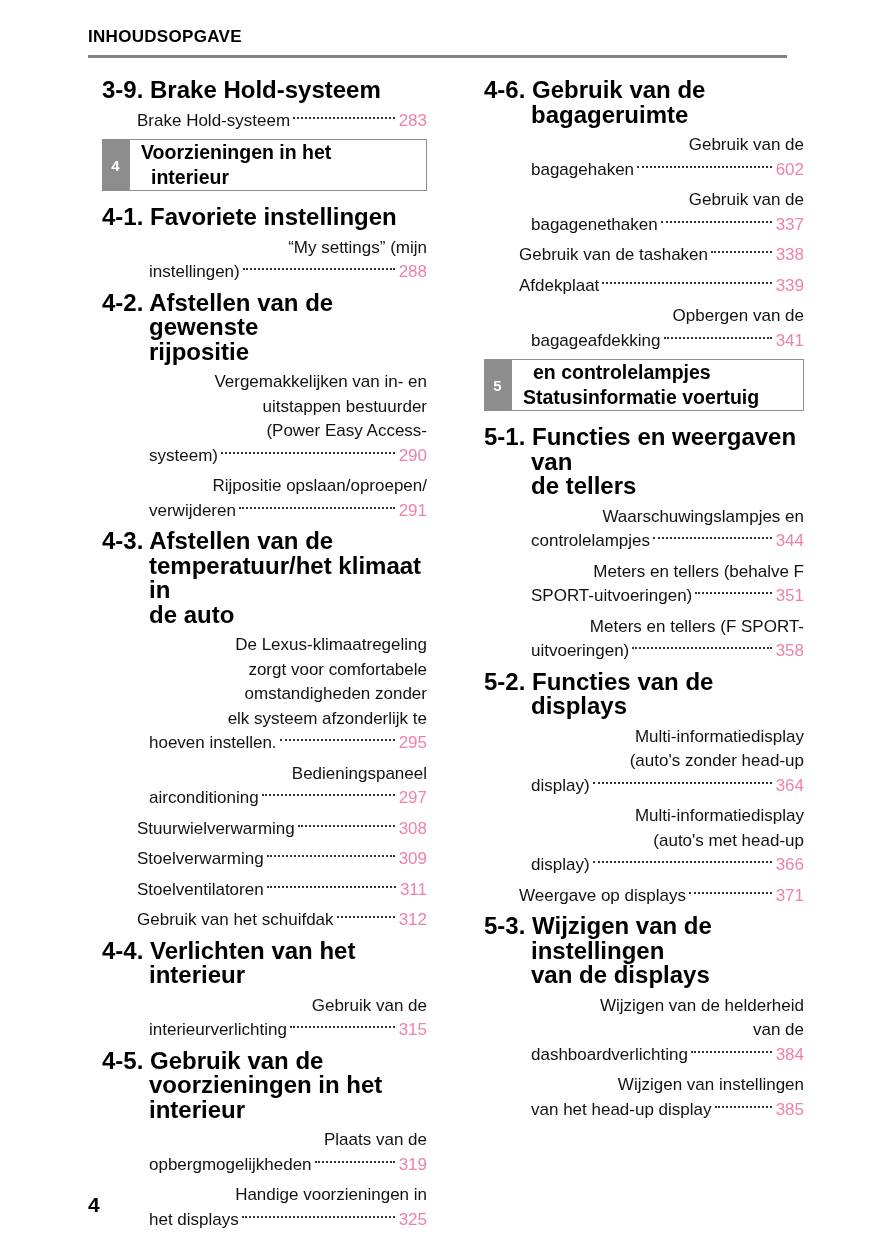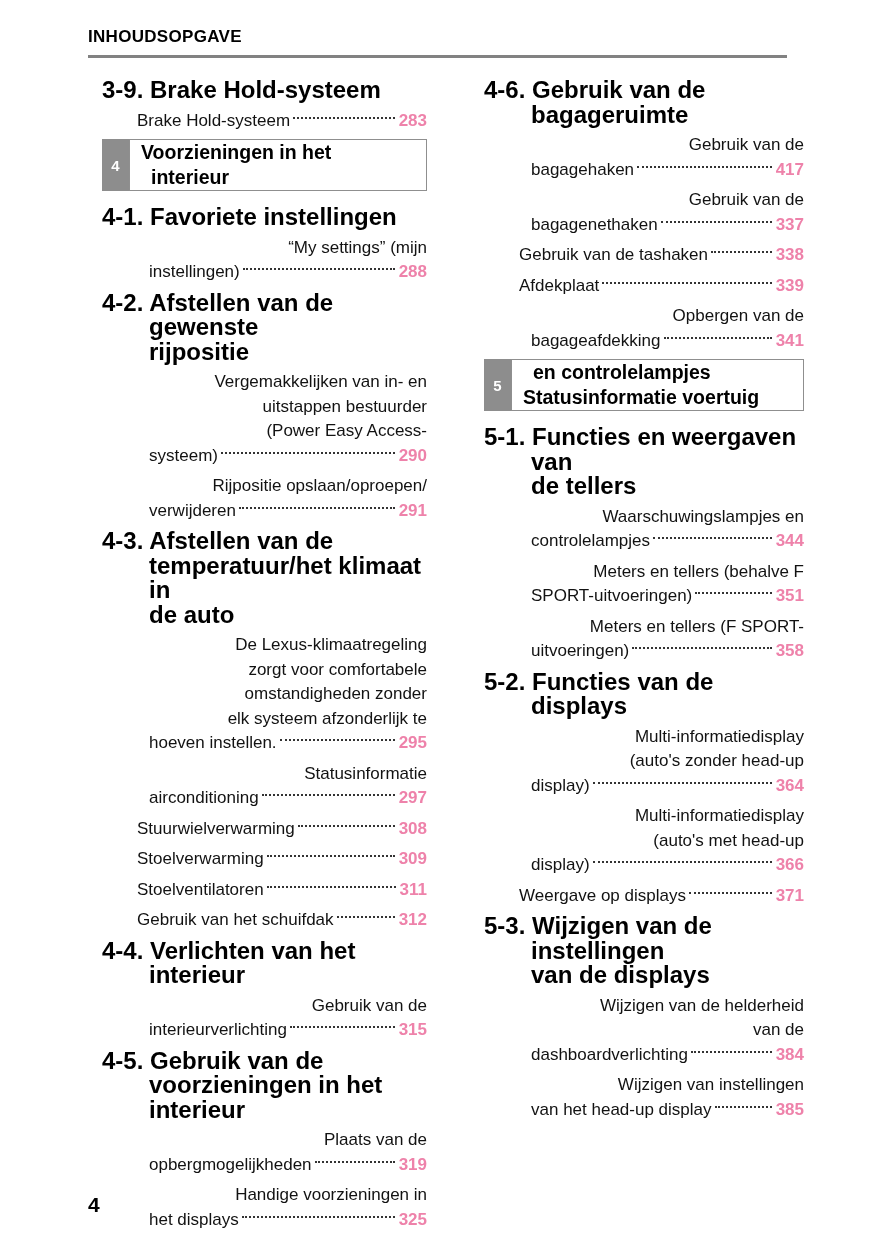--- a/index.html
+++ b/index.html
@@ -41,21 +41,21 @@
   .entry{margin-left:35px;margin-bottom:6px;font-size:17px;line-height:24.5px;}
   .entry-pre{padding-left:12px;text-indent:-12px;white-space:pre-line;text-align:right;}
   .entry-last{display:flex;align-items:center;padding-left:12px;}
   .entry-last.first{padding-left:0;}
   .entry-last .t{white-space:nowrap;}
   .leader{
     flex:1 1 auto;min-width:12px;height:0;
     border-bottom:2px dotted #333;
     margin:0 4px 6px 3px;
   }
-  .pagenum{color:var(--accent-pink);font-weight:bold;}
+  .pagenum{color:var(--accent-pink);font-weight:normal;}
 
   .chapter{display:flex;margin-top:2px;margin-bottom:14px;height:52px;}
   .chapter-num{
     width:27px;flex:0 0 27px;background:var(--tab-gray);
     color:#fff;font-weight:bold;font-size:15px;
     display:flex;align-items:center;justify-content:center;
   }
   .chapter-box{
     flex:1 1 auto;border:1px solid #8f8f8f;background:#fff;
     display:flex;flex-direction:column;justify-content:center;
@@ -150,21 +150,21 @@
 omstandigheden zonder
 elk systeem afzonderlijk te</div>
     <div class="entry-last">
       <span class="t">hoeven instellen.</span>
       <span class="leader"></span>
       <span class="pagenum">295</span>
     </div>
   </div>
 
   <div class="entry">
-    <div class="entry-pre">Statusinformatie</div>
+    <div class="entry-pre">Bedieningspaneel</div>
     <div class="entry-last">
       <span class="t">airconditioning</span>
       <span class="leader"></span>
       <span class="pagenum">297</span>
     </div>
   </div>
 
   <div class="entry">
 
     <div class="entry-last first">
@@ -244,21 +244,21 @@
 </div>
   <div class="toc-col col-right">
   <section class="toc-section">
     <h3 class="heading">4-6. Gebruik van de bagageruimte</h3>
     <div class="entries">
   <div class="entry">
     <div class="entry-pre">Gebruik van de</div>
     <div class="entry-last">
       <span class="t">bagagehaken</span>
       <span class="leader"></span>
-      <span class="pagenum">417</span>
+      <span class="pagenum">602</span>
     </div>
   </div>
 
   <div class="entry">
     <div class="entry-pre">Gebruik van de</div>
     <div class="entry-last">
       <span class="t">bagagenethaken</span>
       <span class="leader"></span>
       <span class="pagenum">337</span>
     </div>

